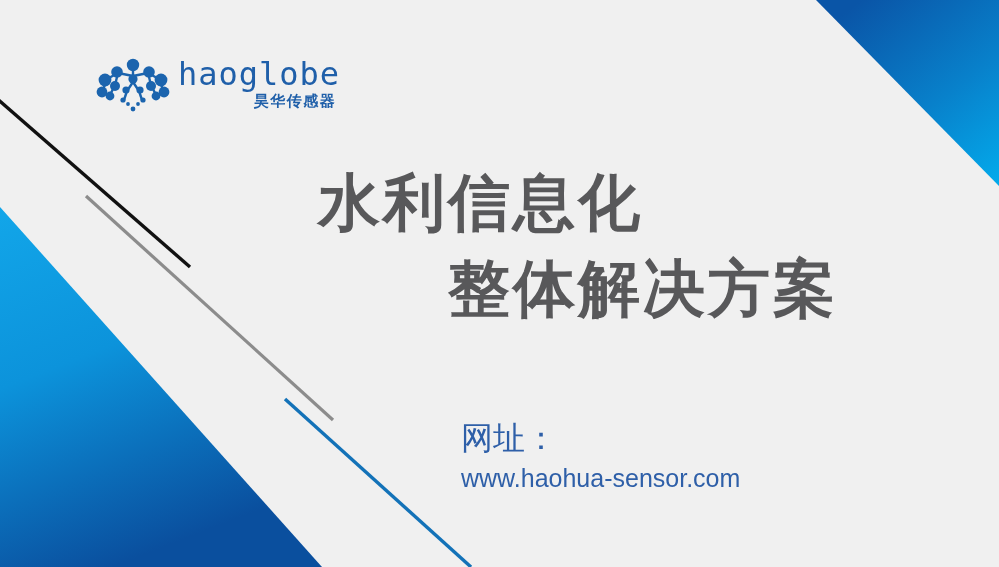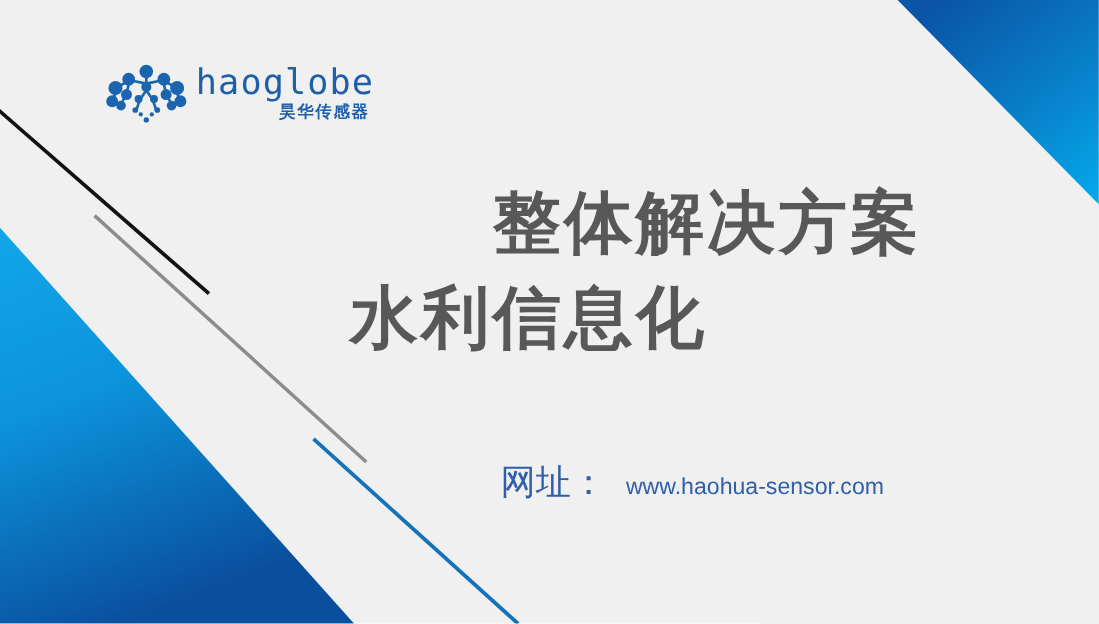--- a/index.html
+++ b/index.html
@@ -85,32 +85,33 @@
 
   
   .url-block {
     position: absolute;
     left: 455px;
     top: 418px;
     display: flex;
     align-items: baseline;
     color: #2E5FA8;
     white-space: nowrap;
+    flex-direction: column;
   }
   .url-label {
     font-family: "DejaVu Sans", sans-serif;
     font-size: 32px;
     line-height: 40px;
     letter-spacing: 0px;
   }
   .url-value {
     font-family: "Liberation Sans", sans-serif;
-    font-size: 21px;
+    font-size: 25px;
     line-height: 40px;
-    margin-left: 18px;
+    margin-left: 6px;
     letter-spacing: 0px;
   }
 </style>
 </head>
 <body>
 
 <div id="slide">
 
   <svg class="bg-layer" viewBox="0 0 999 567" width="999" height="567" preserveAspectRatio="none">
     <defs>
@@ -188,22 +189,22 @@
       </g>
     </svg>
 
     <div class="logo-text-wrap">
       <div class="logo-wordmark">haoglobe</div>
       <div class="logo-subtitle">昊华传感器</div>
     </div>
   </div>
 
   <div class="title-block">
+    <div class="title-line title-line-1">水利信息化</div>
     <div class="title-line title-line-2">整体解决方案</div>
-    <div class="title-line title-line-1">水利信息化</div>
   </div>
 
   <div class="url-block">
     <span class="url-label">网址：</span>
     <span class="url-value">www.haohua-sensor.com</span>
   </div>
 
 </div>
 
 </body></html>

